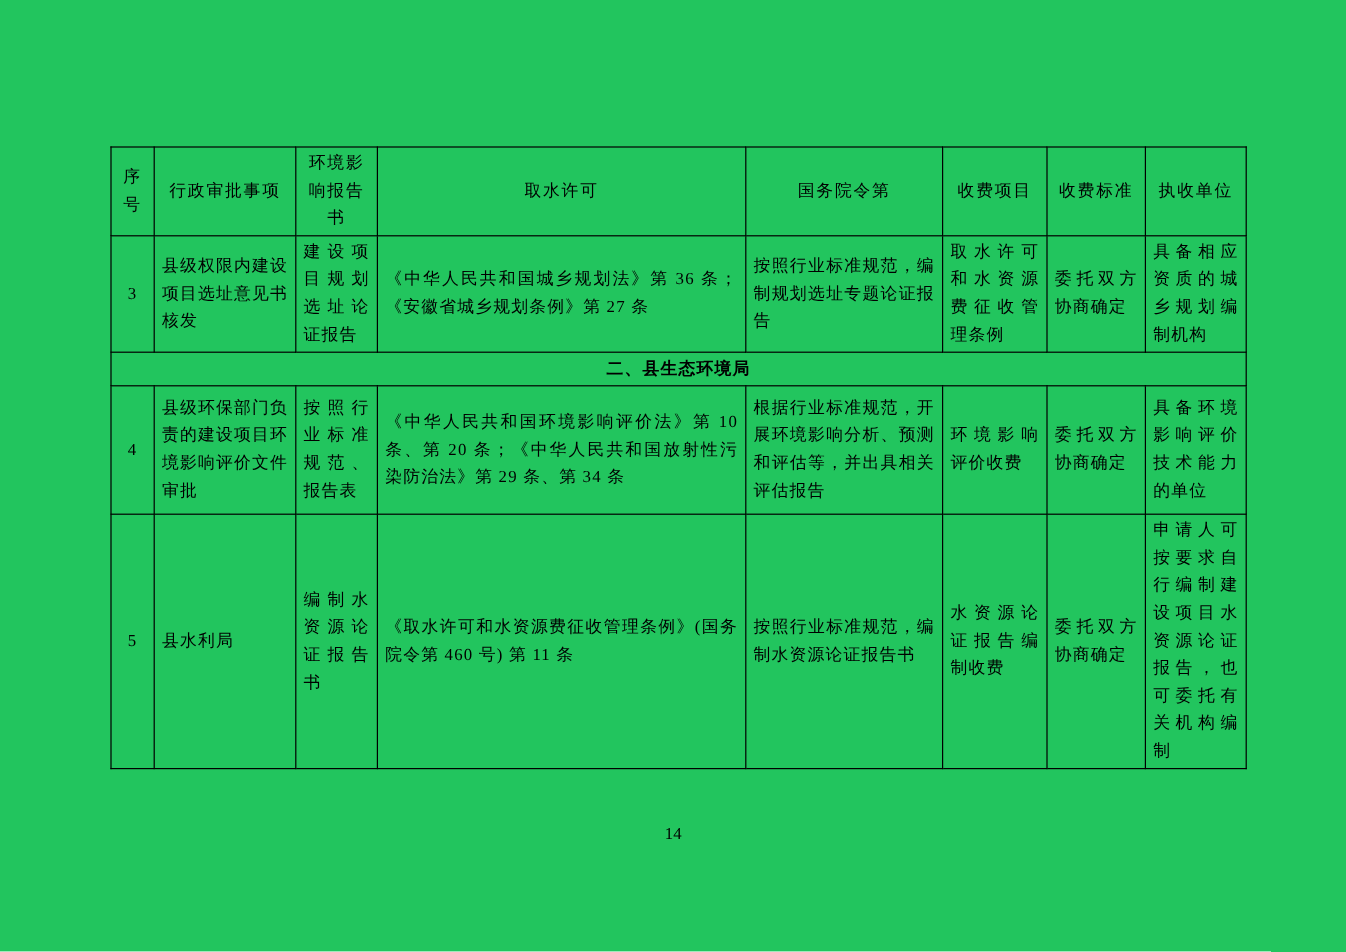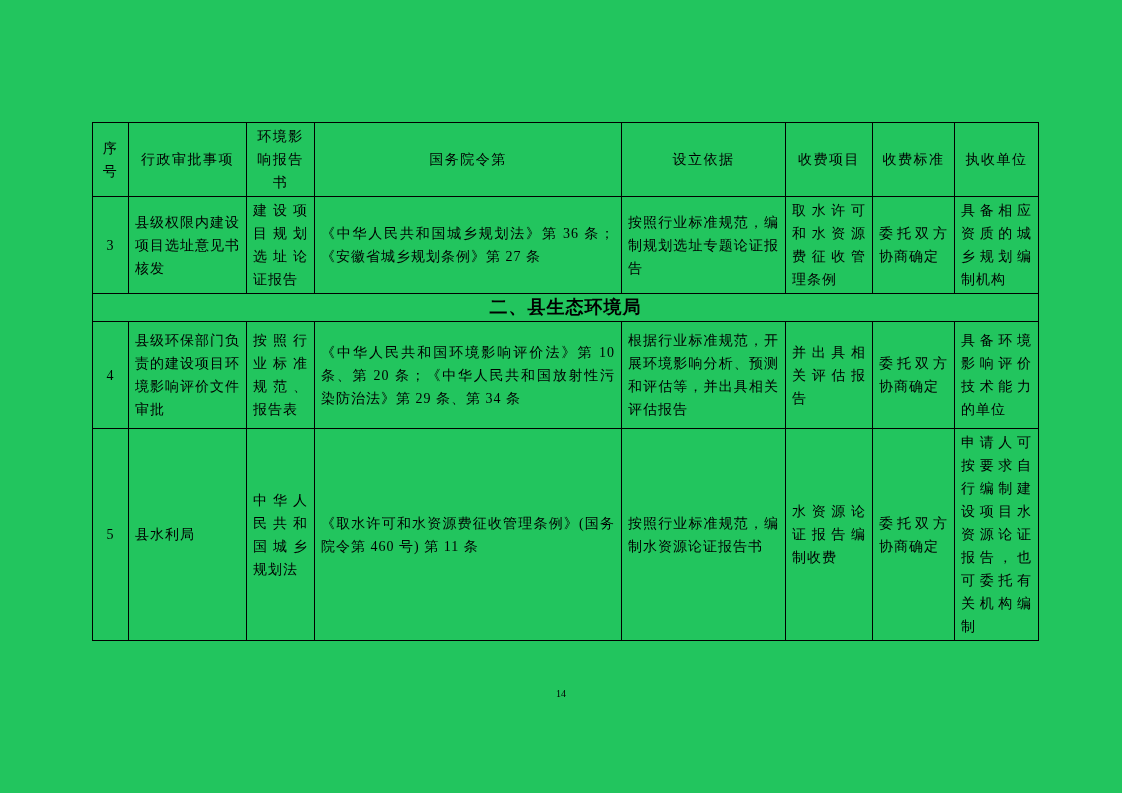--- a/index.html
+++ b/index.html
@@ -58,29 +58,29 @@
   td.c-coll { padding: 2px 5px; }
   td.c-coll-tight {
     padding: 2px 5px;
     line-height: 18px;
   }
   tr.section td {
     font-weight: bold;
     text-align: center;
     letter-spacing: 1px;
     font-family: "Liberation Sans", "DejaVu Sans", sans-serif;
-    font-size: 18px;
+    font-size: 14px;
   }
   .pagenum {
     position: absolute;
     top: 688px;
     left: 0;
     width: 100%;
     text-align: center;
-    font-size: 10px;
+    font-size: 14px;
     color: #000000;
     letter-spacing: 0;
   }
 </style>
 </head>
 <body>
 
 <div class="page">
 
   <table class="svc">
@@ -93,22 +93,22 @@
       <col style="width:87px">
       <col style="width:82px">
       <col style="width:84px">
     </colgroup>
 
     <tbody>
         <tr class="rh-head">
       <th>序号</th>
       <th>行政审批事项</th>
       <th>环境影响报告书</th>
+      <th>取水许可</th>
       <th>国务院令第</th>
-      <th>设立依据</th>
       <th>收费项目</th>
       <th>收费标准</th>
       <th>执收单位</th>
     </tr>
 
     <tr class="rh3">
       <td class="c-seq">3</td>
       <td class="jus c-item">县级权限内建设项目选址意见书核发</td>
       <td class="jus c-pre">建设项目规划选址论证报告</td>
       <td class="jus">《中华人民共和国城乡规划法》第 36 条；《安徽省城乡规划条例》第 27 条</td>
@@ -121,30 +121,30 @@
     <tr class="rh-sec section">
       <td colspan="8">二、县生态环境局</td>
     </tr>
 
     <tr class="rh4">
       <td class="c-seq">4</td>
       <td class="jus c-item">县级环保部门负责的建设项目环境影响评价文件审批</td>
       <td class="jus c-pre">按照行业标准规范、报告表</td>
       <td class="jus">《中华人民共和国环境影响评价法》第 10 条、第 20 条；《中华人民共和国放射性污染防治法》第 29 条、第 34 条</td>
       <td class="jus">根据行业标准规范，开展环境影响分析、预测和评估等，并出具相关评估报告</td>
-      <td class="jus">并出具相关评估报告</td>
+      <td class="jus">环境影响评价收费</td>
       <td class="jus">委托双方协商确定</td>
       <td class="jus c-coll">具备环境影响评价技术能力的单位</td>
     </tr>
 
 
     <tr class="rh5">
       <td class="c-seq">5</td>
       <td class="jus c-item">县水利局</td>
-      <td class="jus c-pre">中华人民共和国城乡规划法</td>
+      <td class="jus c-pre">编制水资源论证报告书</td>
       <td class="jus">《取水许可和水资源费征收管理条例》(国务院令第 460 号) 第 11 条</td>
       <td class="jus">按照行业标准规范，编制水资源论证报告书</td>
       <td class="jus">水资源论证报告编制收费</td>
       <td class="jus">委托双方协商确定</td>
       <td class="jus c-coll-tight">申请人可按要求自行编制建设项目水资源论证报告，也可委托有关机构编制</td>
     </tr>
   </tbody>
     </table>
 
   <div class="pagenum">14</div>

